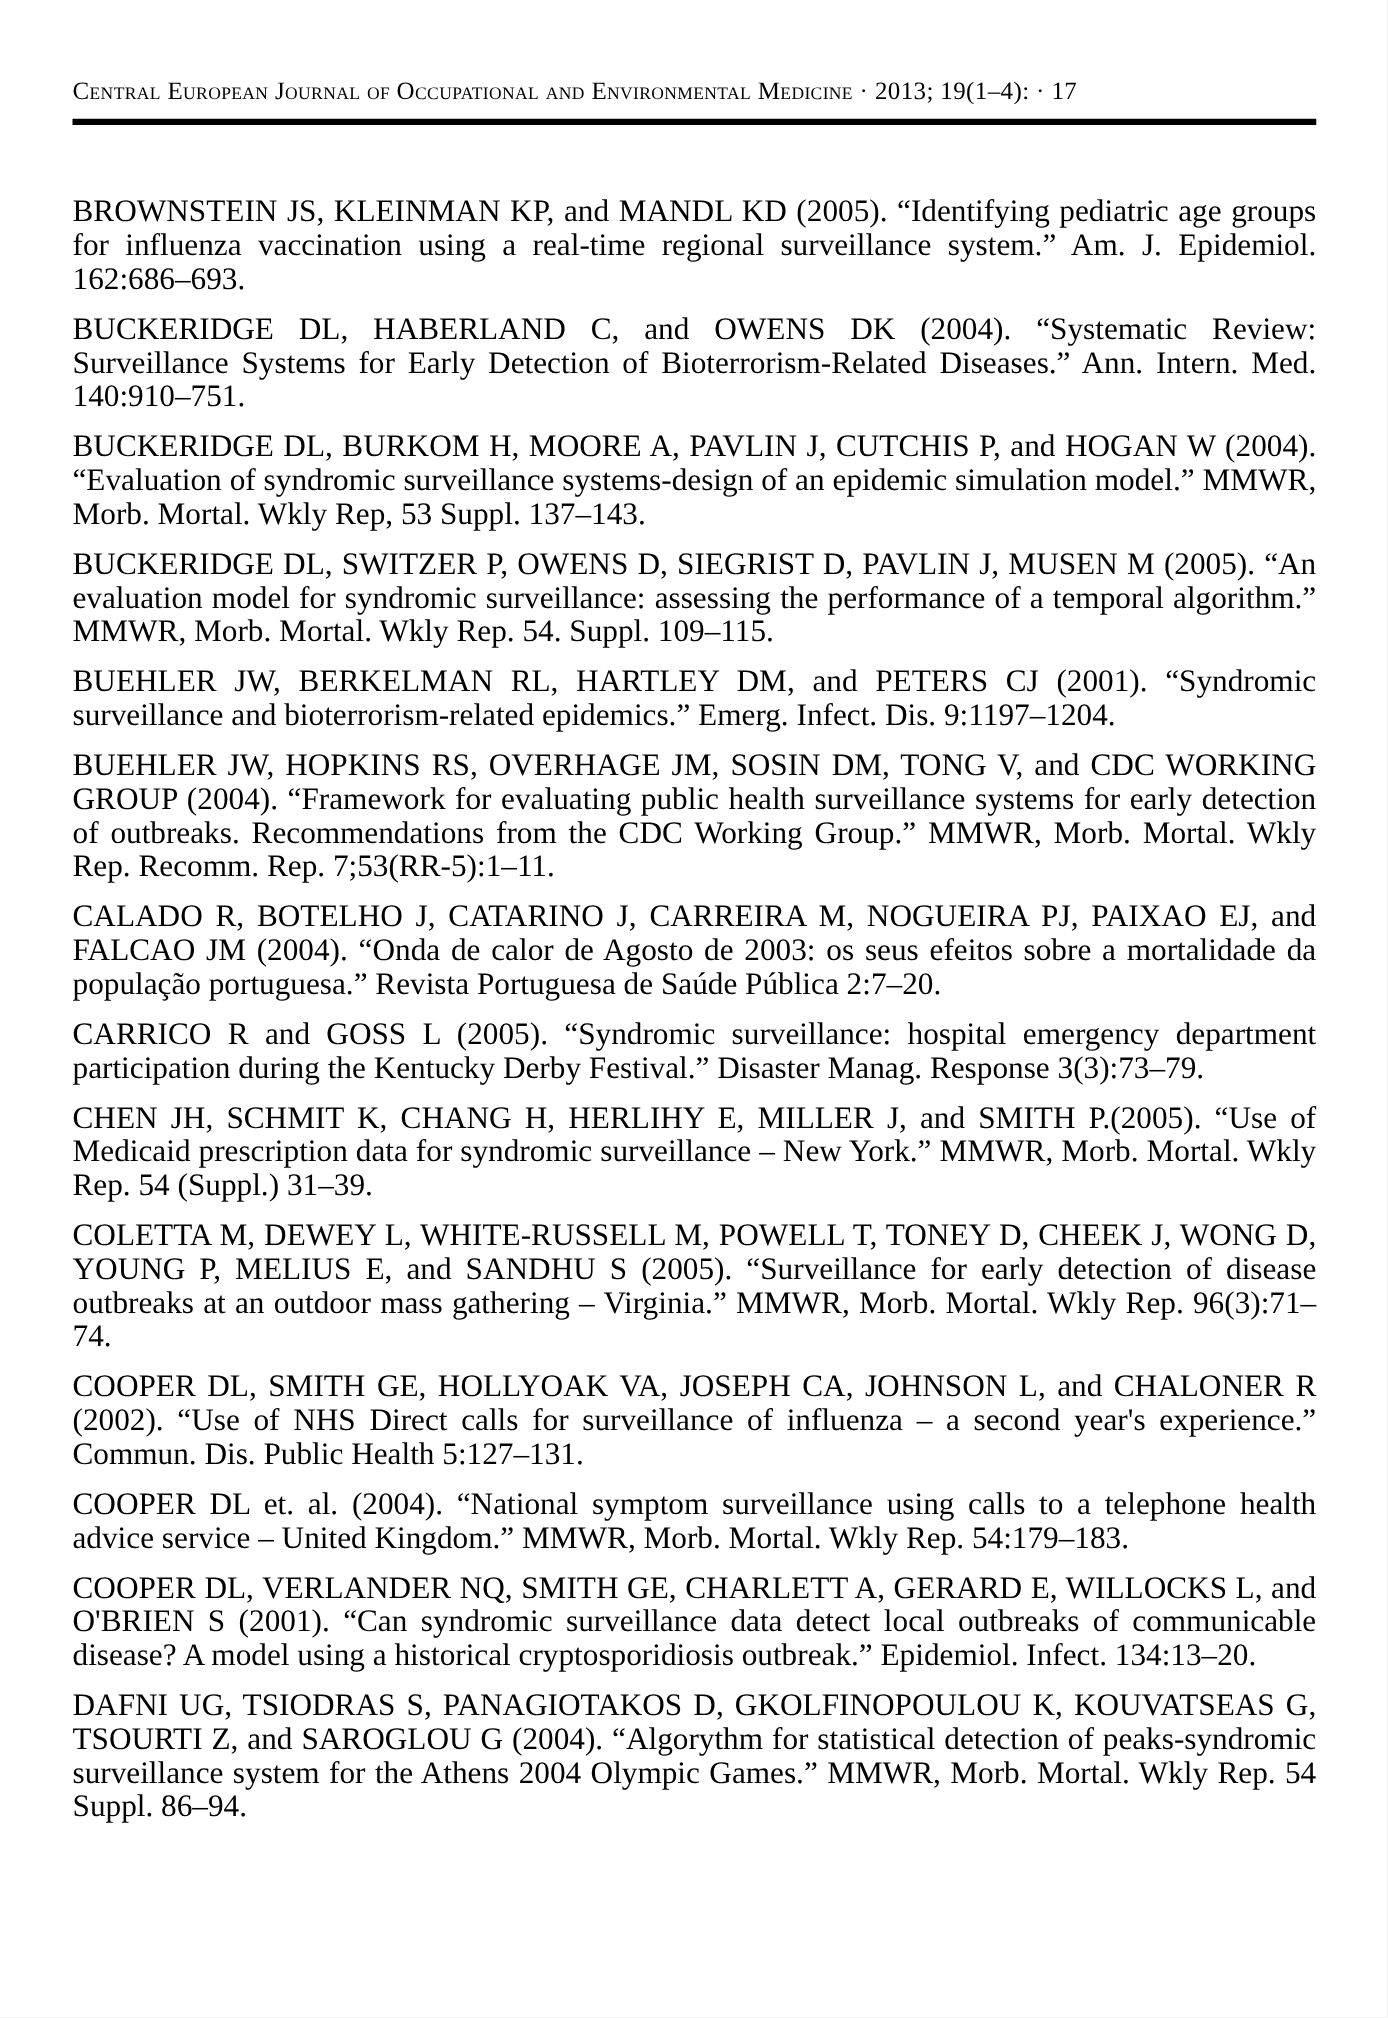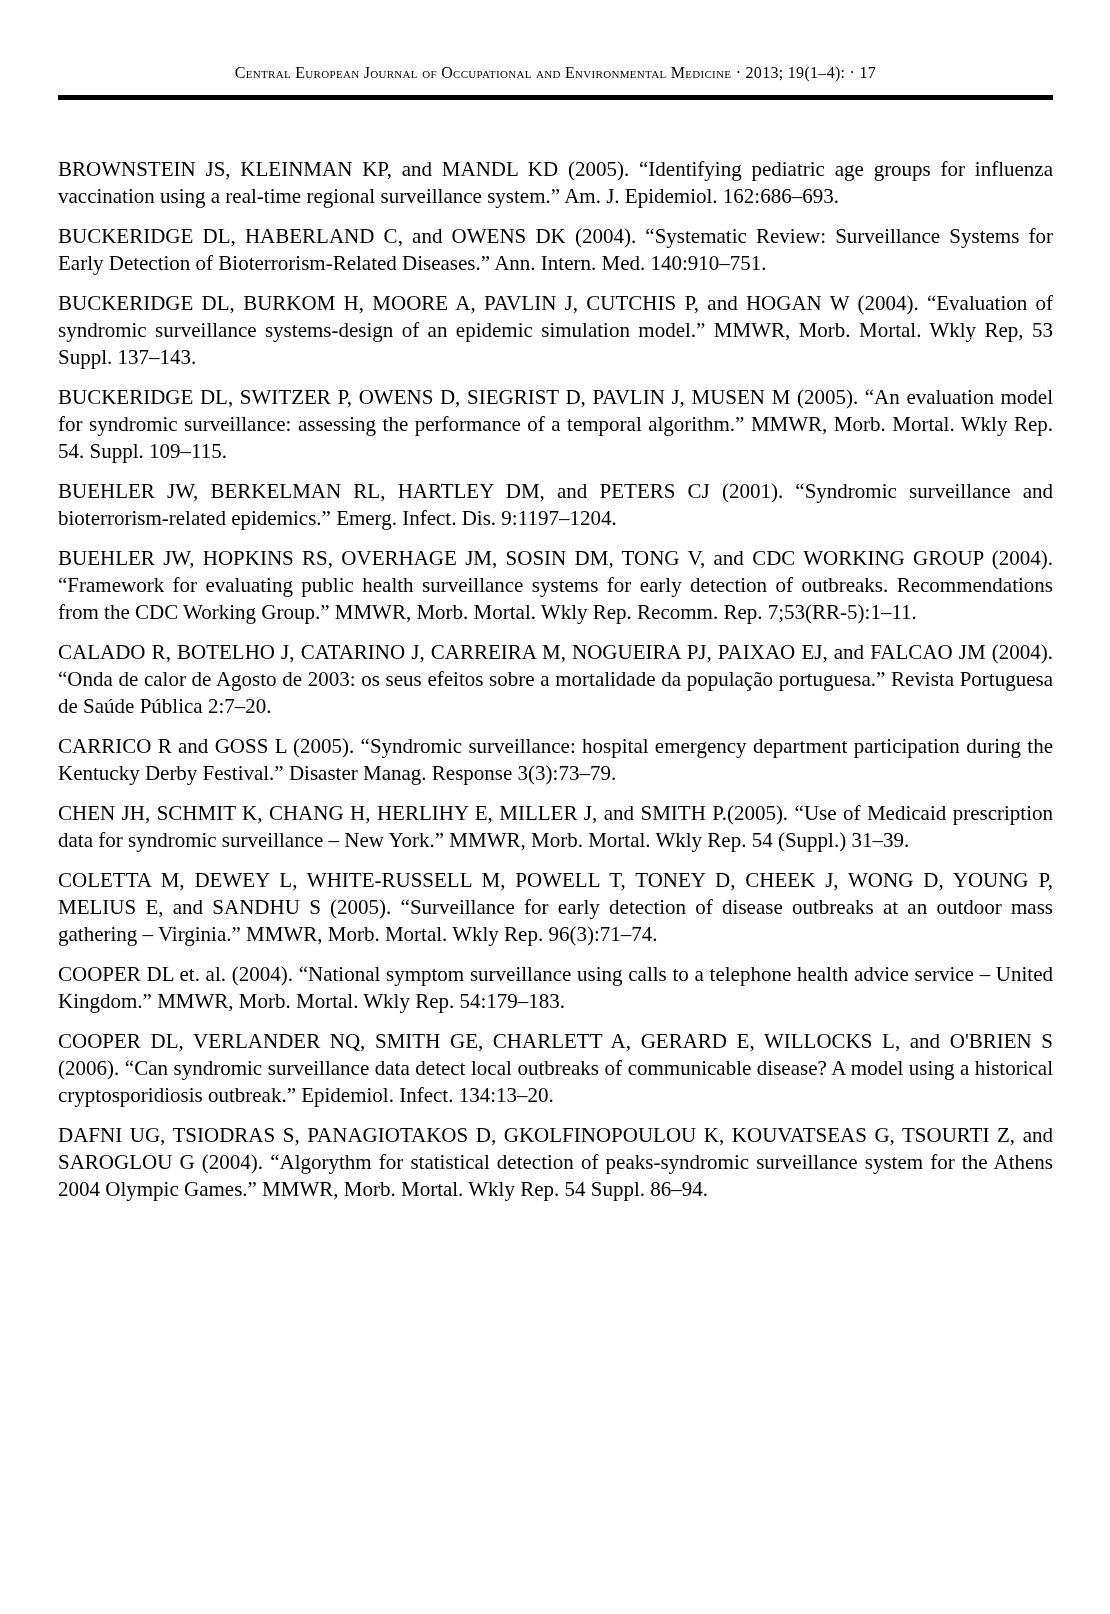--- a/index.html
+++ b/index.html
@@ -12,38 +12,38 @@
     width: 1110px;
     height: 1614px;
     background: #ffffff;
     color: #000000;
     font-family: "Liberation Serif", "DejaVu Serif", serif;
     overflow: hidden;
     box-sizing: border-box;
   }
   .running-head {
     padding: 60px 57px 0 58px;
-    text-align: center;
-    font-size: 16px;
+    text-align: left;
+    font-size: 20px;
     line-height: 26px;
     letter-spacing: 0.3px;
     white-space: nowrap;
   }
   .running-head .journal-name {
     font-variant: small-caps;
   }
   .head-rule {
     margin: 9px 57px 0 58px;
     height: 5px;
     background: #000000;
     border: none;
   }
   .reference-list {
     margin: 56px 57px 0 58px;
-    font-size: 21px;
+    font-size: 25px;
     line-height: 27px;
     text-align: justify;
   }
   .reference-list p {
     margin: 0 0 13px 0;
     padding: 0;
   }
 </style>
 </head>
 <body>
@@ -61,18 +61,19 @@
     <p>BROWNSTEIN JS, KLEINMAN KP, and MANDL KD (2005). “Identifying pediatric age groups for influenza vaccination using a real-time regional surveillance system.” Am. J. Epidemiol. 162:686–693.</p>
     <p>BUCKERIDGE DL, HABERLAND C, and OWENS DK (2004). “Systematic Review: Surveillance Systems for Early Detection of Bioterrorism-Related Diseases.” Ann. Intern. Med. 140:910–751.</p>
     <p>BUCKERIDGE DL, BURKOM H, MOORE A, PAVLIN J, CUTCHIS P, and HOGAN W (2004). “Evaluation of syndromic surveillance systems-design of an epidemic simulation model.” MMWR, Morb. Mortal. Wkly Rep, 53 Suppl. 137–143.</p>
     <p>BUCKERIDGE DL, SWITZER P, OWENS D, SIEGRIST D, PAVLIN J, MUSEN M (2005). “An evaluation model for syndromic surveillance: assessing the performance of a temporal algorithm.” MMWR, Morb. Mortal. Wkly Rep. 54. Suppl. 109–115.</p>
     <p>BUEHLER JW, BERKELMAN RL, HARTLEY DM, and PETERS CJ (2001). “Syndromic surveillance and bioterrorism-related epidemics.” Emerg. Infect. Dis. 9:1197–1204.</p>
     <p>BUEHLER JW, HOPKINS RS, OVERHAGE JM, SOSIN DM, TONG V, and CDC WORKING GROUP (2004). “Framework for evaluating public health surveillance systems for early detection of outbreaks. Recommendations from the CDC Working Group.” MMWR, Morb. Mortal. Wkly Rep. Recomm. Rep. 7;53(RR-5):1–11.</p>
     <p>CALADO R, BOTELHO J, CATARINO J, CARREIRA M, NOGUEIRA PJ, PAIXAO EJ, and FALCAO JM (2004). “Onda de calor de Agosto de 2003: os seus efeitos sobre a mortalidade da população portuguesa.” Revista Portuguesa de Saúde Pública 2:7–20.</p>
     <p>CARRICO R and GOSS L (2005). “Syndromic surveillance: hospital emergency department participation during the Kentucky Derby Festival.” Disaster Manag. Response 3(3):73–79.</p>
     <p>CHEN JH, SCHMIT K, CHANG H, HERLIHY E, MILLER J, and SMITH P.(2005). “Use of Medicaid prescription data for syndromic surveillance – New York.” MMWR, Morb. Mortal. Wkly Rep. 54 (Suppl.) 31–39.</p>
     <p>COLETTA M, DEWEY L, WHITE-RUSSELL M, POWELL T, TONEY D, CHEEK J, WONG D, YOUNG P, MELIUS E, and SANDHU S (2005). “Surveillance for early detection of disease outbreaks at an outdoor mass gathering – Virginia.” MMWR, Morb. Mortal. Wkly Rep. 96(3):71–74.</p>
+    <p>COOPER DL, SMITH GE, HOLLYOAK VA, JOSEPH CA, JOHNSON L, and CHALONER R (2002). “Use of NHS Direct calls for surveillance of influenza – a second year's experience.” Commun. Dis. Public Health 5:127–131.</p>
     <p>COOPER DL et. al. (2004). “National symptom surveillance using calls to a telephone health advice service – United Kingdom.” MMWR, Morb. Mortal. Wkly Rep. 54:179–183.</p>
-    <p>COOPER DL, VERLANDER NQ, SMITH GE, CHARLETT A, GERARD E, WILLOCKS L, and O'BRIEN S (2006). “Can syndromic surveillance data detect local outbreaks of communicable disease? A model using a historical cryptosporidiosis outbreak.” Epidemiol. Infect. 134:13–20.</p>
+    <p>COOPER DL, VERLANDER NQ, SMITH GE, CHARLETT A, GERARD E, WILLOCKS L, and O'BRIEN S (2001). “Can syndromic surveillance data detect local outbreaks of communicable disease? A model using a historical cryptosporidiosis outbreak.” Epidemiol. Infect. 134:13–20.</p>
     <p>DAFNI UG, TSIODRAS S, PANAGIOTAKOS D, GKOLFINOPOULOU K, KOUVATSEAS G, TSOURTI Z, and SAROGLOU G (2004). “Algorythm for statistical detection of peaks-syndromic surveillance system for the Athens 2004 Olympic Games.” MMWR, Morb. Mortal. Wkly Rep. 54 Suppl. 86–94.</p>
   </div>
 
 </div>
 
 </body></html>

